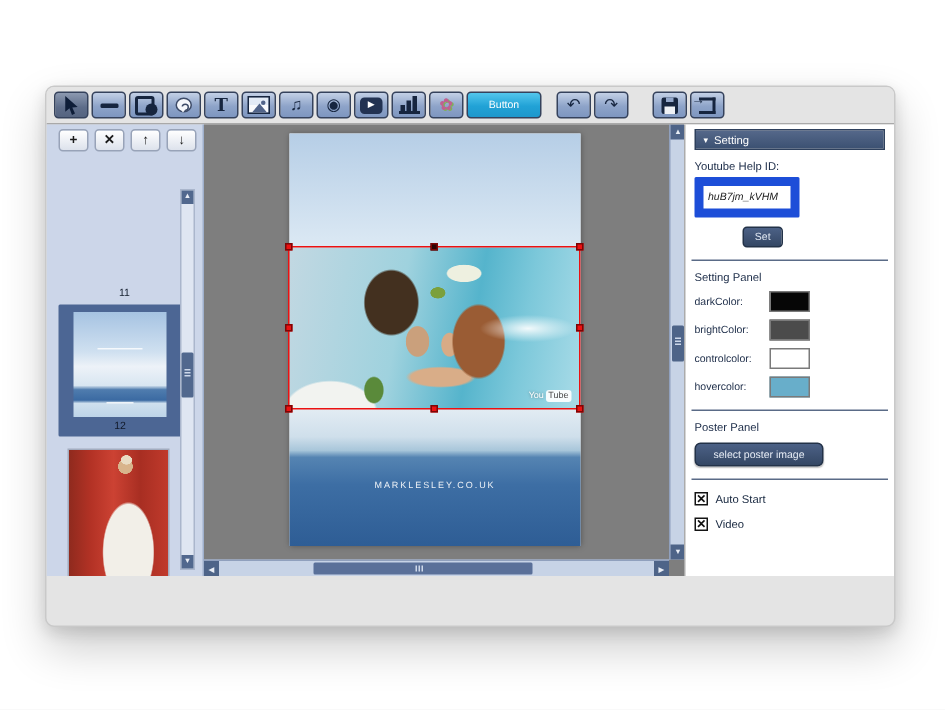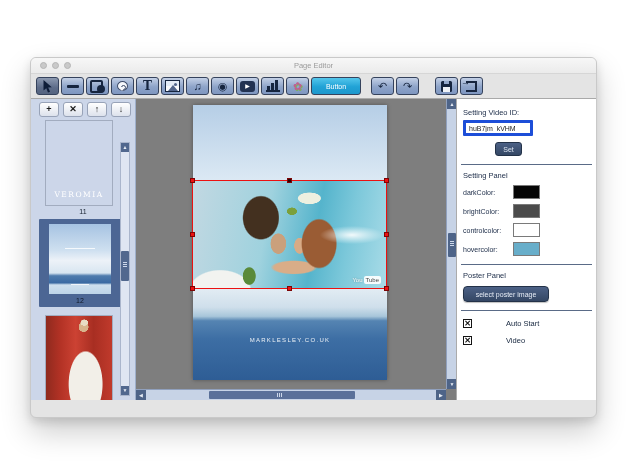--- a/index.html
+++ b/index.html
@@ -115,49 +115,41 @@
   .h-arrow{position:absolute;top:0;width:10px;height:10px;background:#4e6488;color:#e8edf5;font-size:5px;display:flex;align-items:center;justify-content:center;}
   .ha-left{left:0;} .ha-right{right:0;}
   .h-thumb{position:absolute;left:73px;top:1px;width:146px;height:8px;background:#5a7099;border-radius:1px;}
   .h-thumb::after{content:"";position:absolute;top:2px;left:70px;width:1px;height:4px;background:#cdd8ea;box-shadow:2px 0 0 #cdd8ea,-2px 0 0 #cdd8ea;}
   
   .panel{width:140px;background:#fff;border-left:1px solid #ababab;padding:3px 6px;font-size:7.5px;color:#1b2b47;flex:0 0 auto;}
   .phead{height:14px;background:linear-gradient(#55688a,#3c5172);color:#fff;display:flex;align-items:center;gap:4px;
     padding-left:5px;font-size:7.5px;border:1px solid #2e405c;margin-bottom:6px;}
   .phead .caret{font-size:6px;}
   .plabel{margin:6px 0 3px;}
-  .vid-input{width:70px;height:16px;border:3px solid #1d4ed8;border-radius:1px;font-size:7px;padding:0 3px;color:#222;
-    font-family:"Liberation Sans",sans-serif;}
+  .vid-input{width:70px;height:27px;border:6px solid #1d4ed8;border-radius:1px;font-size:7px;padding:0 3px;color:#222;
+    font-family:"Liberation Sans",sans-serif;font-style:italic;}
   .setbtn{display:block;margin:6px 0 0 32px;width:27px;height:14px;background:linear-gradient(#4c6186,#344764);
     color:#dfe7f2;border:1px solid #233248;border-radius:3px;font-size:7px;line-height:12px;text-align:center;}
   .divider{border:none;border-top:1px solid #5a6b87;margin:8px -2px 0;}
   .crow{display:flex;align-items:center;margin-top:5px;}
   .crow .cl{width:50px;font-size:7px;}
   .swatch{width:27px;height:14px;border:1px solid #7a7a7a;}
   .posterbtn{display:block;margin-top:6px;width:86px;height:16px;background:linear-gradient(#4c6186,#344764);
     color:#e6ecf5;border:1px solid #233248;border-radius:4px;font-size:7px;line-height:14px;text-align:center;
     box-shadow:0 1px 1px rgba(0,0,0,.25);}
   .ckrow{display:flex;align-items:center;gap:5px;margin-top:8px;}
   .ckbox{width:9px;height:9px;border:1.5px solid #141414;background:#fff;display:flex;align-items:center;justify-content:center;
     font-size:8px;font-weight:bold;color:#111;line-height:1;}
-  .cklabel{font-size:7.5px;color:#16263e;margin-left:29px;}
+  .cklabel{font-size:7.5px;color:#16263e;}
 </style>
 </head>
 <body>
 
 <div class="window">
 
-  <div class="titlebar">
-    <div class="lights">
-      <span class="light"></span>
-      <span class="light"></span>
-      <span class="light"></span>
-    </div>
-    <div class="wtitle">Page Editor</div>
-  </div>
 
 
   <div class="toolbar">
     <div class="tbtn selected">
       <svg width="11" height="13" viewBox="0 0 11 13">
           <path d="M1.5 0 L1.5 10.5 L4.3 8.2 L6 12.6 L8 11.7 L6.2 7.6 L9.8 7.3 Z" fill="#0e1d38"></path>
         </svg>
     </div>
     <div class="tbtn">
         <span class="i-line"></span>
@@ -215,23 +207,20 @@
   <div class="main">
 
     <div class="sidebar">
       <div class="pagebar">
         <span class="pbtn">+</span>
         <span class="pbtn">✕</span>
         <span class="pbtn">↑</span>
         <span class="pbtn">↓</span>
       </div>
       <div class="thumbs">
-        <div class="thumb-img t11">
-          <span class="cap">VEROMIA</span>
-        </div>
         <div class="pg-num n11">11</div>
         <div class="sel-block">
           <div class="t12"></div>
           <div class="pg-num n12">12</div>
         </div>
         <div class="thumb-img t13"></div>
         <div class="sb-scroll">
           <span class="sb-arrow sb-up">▲</span>
           <span class="sb-thumb"></span>
           <span class="sb-arrow sb-down">▼</span>
@@ -268,21 +257,25 @@
         <span class="v-arrow va-down">▼</span>
       </div>
       <div class="h-scroll">
         <span class="h-arrow ha-left">◀</span>
         <span class="h-thumb"></span>
         <span class="h-arrow ha-right">▶</span>
       </div>
     </div>
 
     <div class="panel">
-      <div class="plabel">Setting Video ID:</div>
+      <div class="phead">
+        <span class="caret">▾</span>
+        <span>Setting</span>
+      </div>
+      <div class="plabel">Youtube Help ID:</div>
       <input class="vid-input" type="text" value="huB7jm_kVHM" style="">
       <button class="setbtn">Set</button>
       <hr class="divider">
       <div class="plabel">Setting Panel</div>
       <div class="crow">
         <span class="cl">darkColor:</span>
         <span class="swatch" style="background-color: rgb(6, 6, 6);"></span>
       </div>
       <div class="crow">
         <span class="cl">brightColor:</span>

